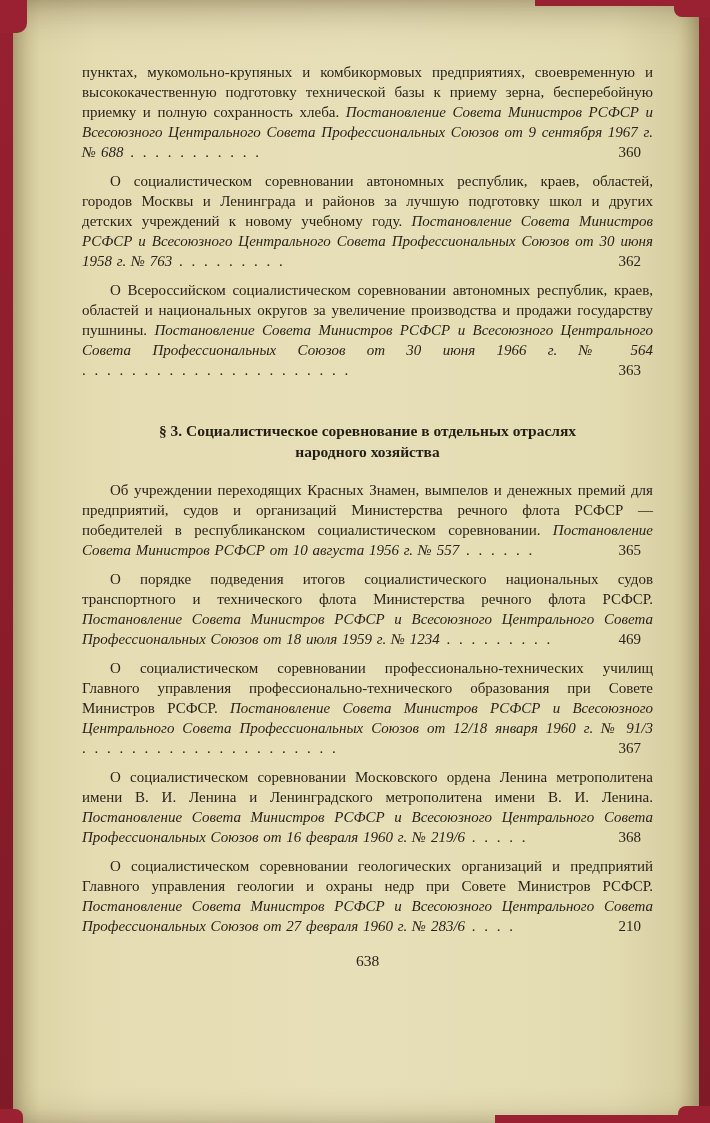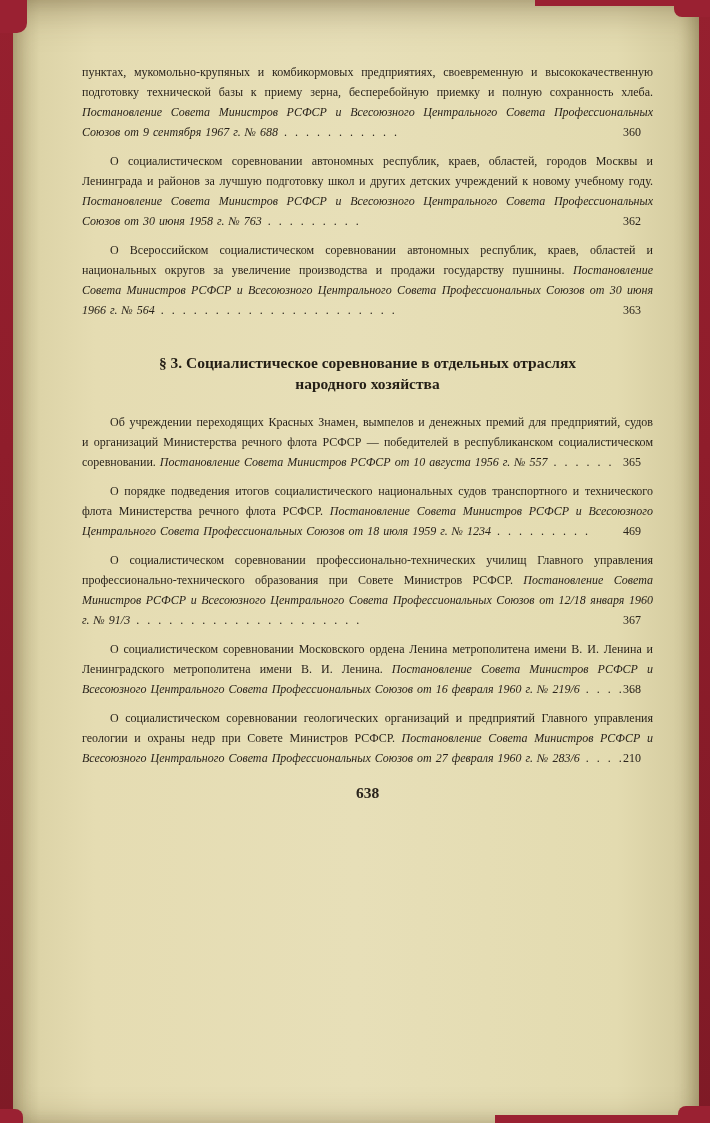--- a/index.html
+++ b/index.html
@@ -35,49 +35,48 @@
   .corner-bl  { left: 0; bottom: 0; width: 23px; height: 14px; border-top-right-radius: 8px; }
 
   .content {
     position: absolute;
     left: 69px; right: 46px; top: 62px;
     color: #2a241c;
   }
   .entry {
     position: relative;
     margin: 0 0 9px 0;
-    font-size: 12px;
+    font-size: 15px;
     line-height: 20px;
     text-align: justify;
     word-spacing: 1px;
   }
   .entry.indent { text-indent: 28px; }
   .cit { font-style: italic; }
   .dots { letter-spacing: 2px; white-space: nowrap; }
   .pg {
     position: absolute;
     right: 12px; bottom: 0;
     font-style: normal;
     background: inherit;
   }
   .section-heading {
     font-size: 15.5px;
     line-height: 21px;
     font-weight: bold;
     text-align: center;
-    margin: 32px auto 18px auto;
+    margin: 40px auto 18px auto;
     max-width: 475px;
     color: #241f16;
   }
   .page-number {
     text-align: center;
     font-size: 15.5px;
     margin-top: 16px;
     color: #2a241c;
-    font-weight: bold;
   }
 </style>
 </head>
 <body>
 
 <div class="scan">
   <div class="sheet">
     <div class="content">
 
       <p class="entry"><span>пунктах, мукомольно-крупяных и комбикормовых предприятиях, своевременную и высококачественную подготовку технической базы к приему зерна, бесперебойную приемку и полную сохранность хлеба. </span><span class="cit">Постановление Совета Министров РСФСР и Всесоюзного Центрального Совета Профессиональных Союзов от 9 сентября 1967 г. № 688</span><span class="dots"> . . . . . . . . . . .</span><span class="pg">360</span></p>

